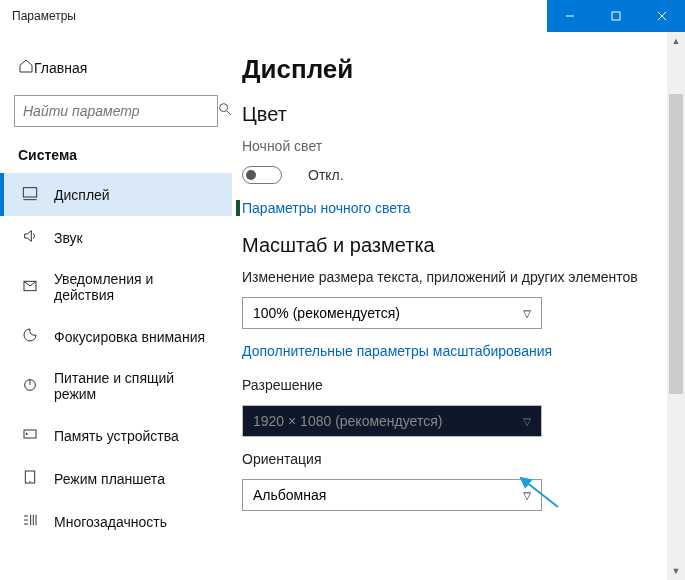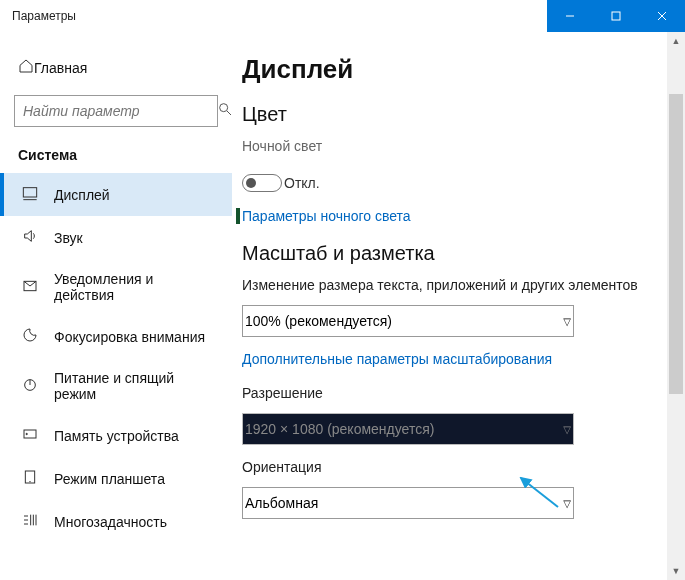--- a/index.html
+++ b/index.html
@@ -31,32 +31,32 @@
   .content-wrap { flex: 1; display: flex; overflow: hidden; }
   .content { flex: 1; padding: 22px 8px 10px 10px; overflow-y: hidden; }
   .scrollbar { width: 18px; background: #f0f0f0; position: relative; }
   .scrollbar .thumb { position: absolute; left: 2px; right: 2px; top: 62px; height: 300px; background: #ccc; }
   .scrollbar .arrow { position: absolute; left: 0; right: 0; height: 18px; display: flex; align-items: center; justify-content: center; font-size: 9px; color: #666; }
   .scrollbar .arrow.up { top: 0; }
   .scrollbar .arrow.down { bottom: 0; }
 
   h1 { font-size: 26px; font-weight: 600; color: #111; margin-bottom: 18px; }
   h2 { font-size: 20px; font-weight: 400; color: #111; margin-bottom: 12px; }
-  .subhead { font-size: 14px; color: #666; margin-bottom: 20px; }
+  .subhead { font-size: 14px; color: #666; margin-bottom: 12px; }
   .body-text { font-size: 14px; color: #222; margin-bottom: 12px; margin-top: 10px; }
 
-  .toggle-row { display: flex; align-items: center; gap: 2px; margin-bottom: 16px; }
+  .toggle-row { display: flex; align-items: center; gap: 26px; margin-bottom: 16px; }
   .toggle { width: 40px; height: 18px; border: 1px solid #777; border-radius: 9px; position: relative; }
   .toggle::after { content: ""; position: absolute; left: 3px; top: 3px; width: 10px; height: 10px; border-radius: 50%; background: #555; }
   .toggle-label { font-size: 14px; color: #333; }
 
   .link-row { border-left: 4px solid #14532d; padding-left: 2px; margin-left: -6px; }
   .link { color: #0067c0; font-size: 14px; display: block; margin-bottom: 18px; cursor: pointer; }
 
-  .dropdown { width: 332px; height: 32px; border: 1px solid #999; display: flex; align-items: center; justify-content: space-between; padding: 0 2px; font-size: 14px; margin-bottom: 14px; background: #fff; }
+  .dropdown { width: 300px; height: 32px; border: 1px solid #999; display: flex; align-items: center; justify-content: space-between; padding: 0 10px; font-size: 14px; margin-bottom: 14px; background: #fff; }
   .dropdown.disabled { background: #0f172a; color: #888; border-color: #bbb; }
   .dropdown .chev { font-size: 10px; }
 
   .arrow-annot { position: absolute; right: 122px; top: 472px; pointer-events: none; }
   .arrow-annot svg { width: 50px; height: 40px; }
 </style>
 </head>
 <body>
 
 <div class="titlebar">

